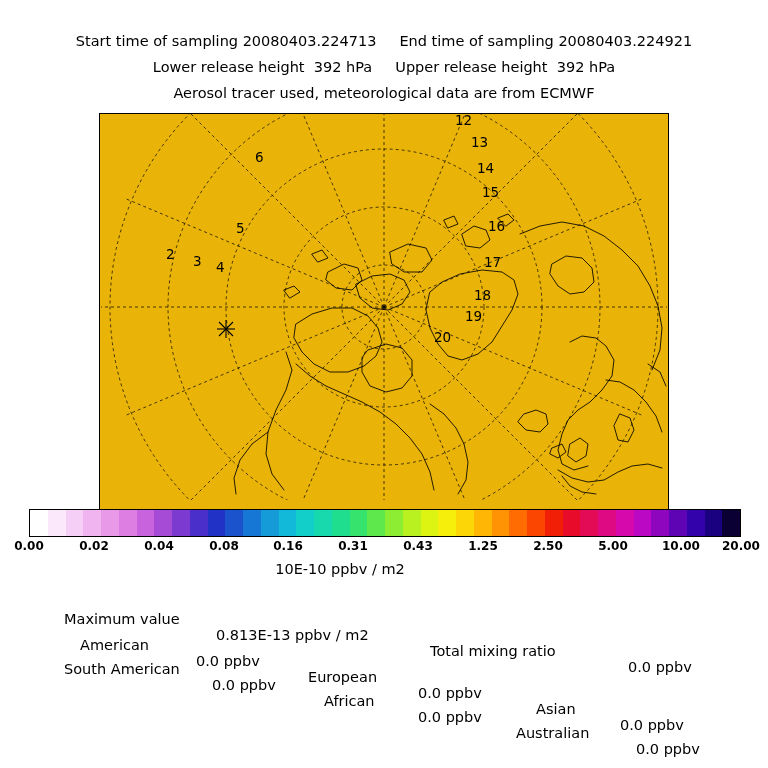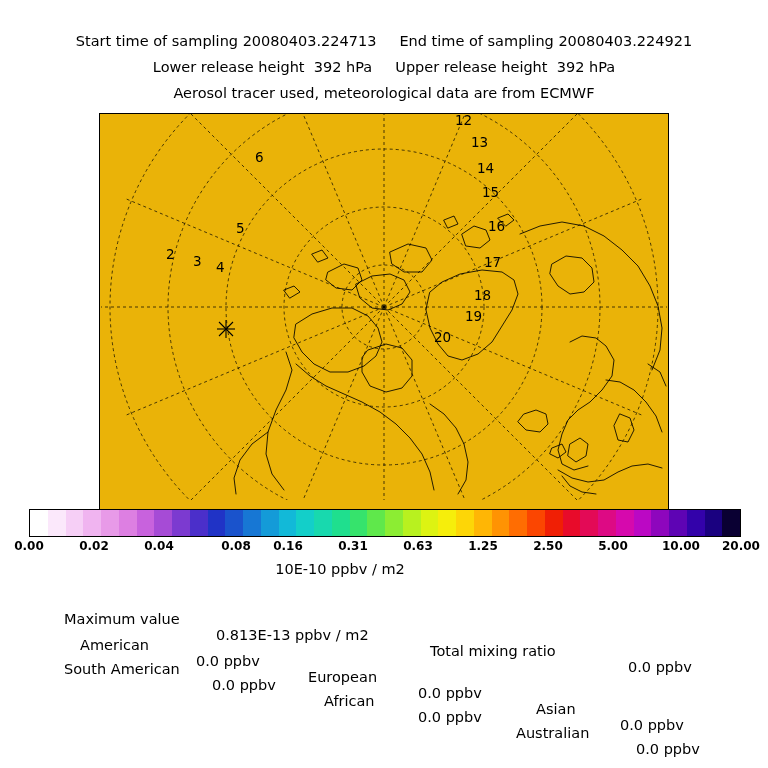--- a/index.html
+++ b/index.html
@@ -261,24 +261,24 @@
       <div style="background: rgb(94, 4, 180);"></div>
       <div style="background: rgb(51, 2, 170);"></div>
       <div style="background: rgb(26, 1, 128);"></div>
       <div style="background: rgb(10, 0, 51);"></div>
     </div>
 
   <div class="cbar-ticks">
     <span style="left:29px;">0.00</span>
     <span style="left:94px;">0.02</span>
     <span style="left:159px;">0.04</span>
-    <span style="left:236px;text-align:center;">0.08</span>
+    <span style="left:224px;text-align:center;">0.08</span>
     <span style="left:288px;">0.16</span>
     <span style="left:353px;text-align:right;">0.31</span>
-    <span style="left:418px;">0.63</span>
+    <span style="left:418px;">0.43</span>
     <span style="left:483px;">1.25</span>
     <span style="left:548px;">2.50</span>
     <span style="left:613px;">5.00</span>
     <span style="left:681px;">10.00</span>
     <span style="left:741px;">20.00</span>
   </div>
 
   <div class="cbar-unit">10E-10 ppbv / m2</div>
 
   <div class="foot foot-row1">

